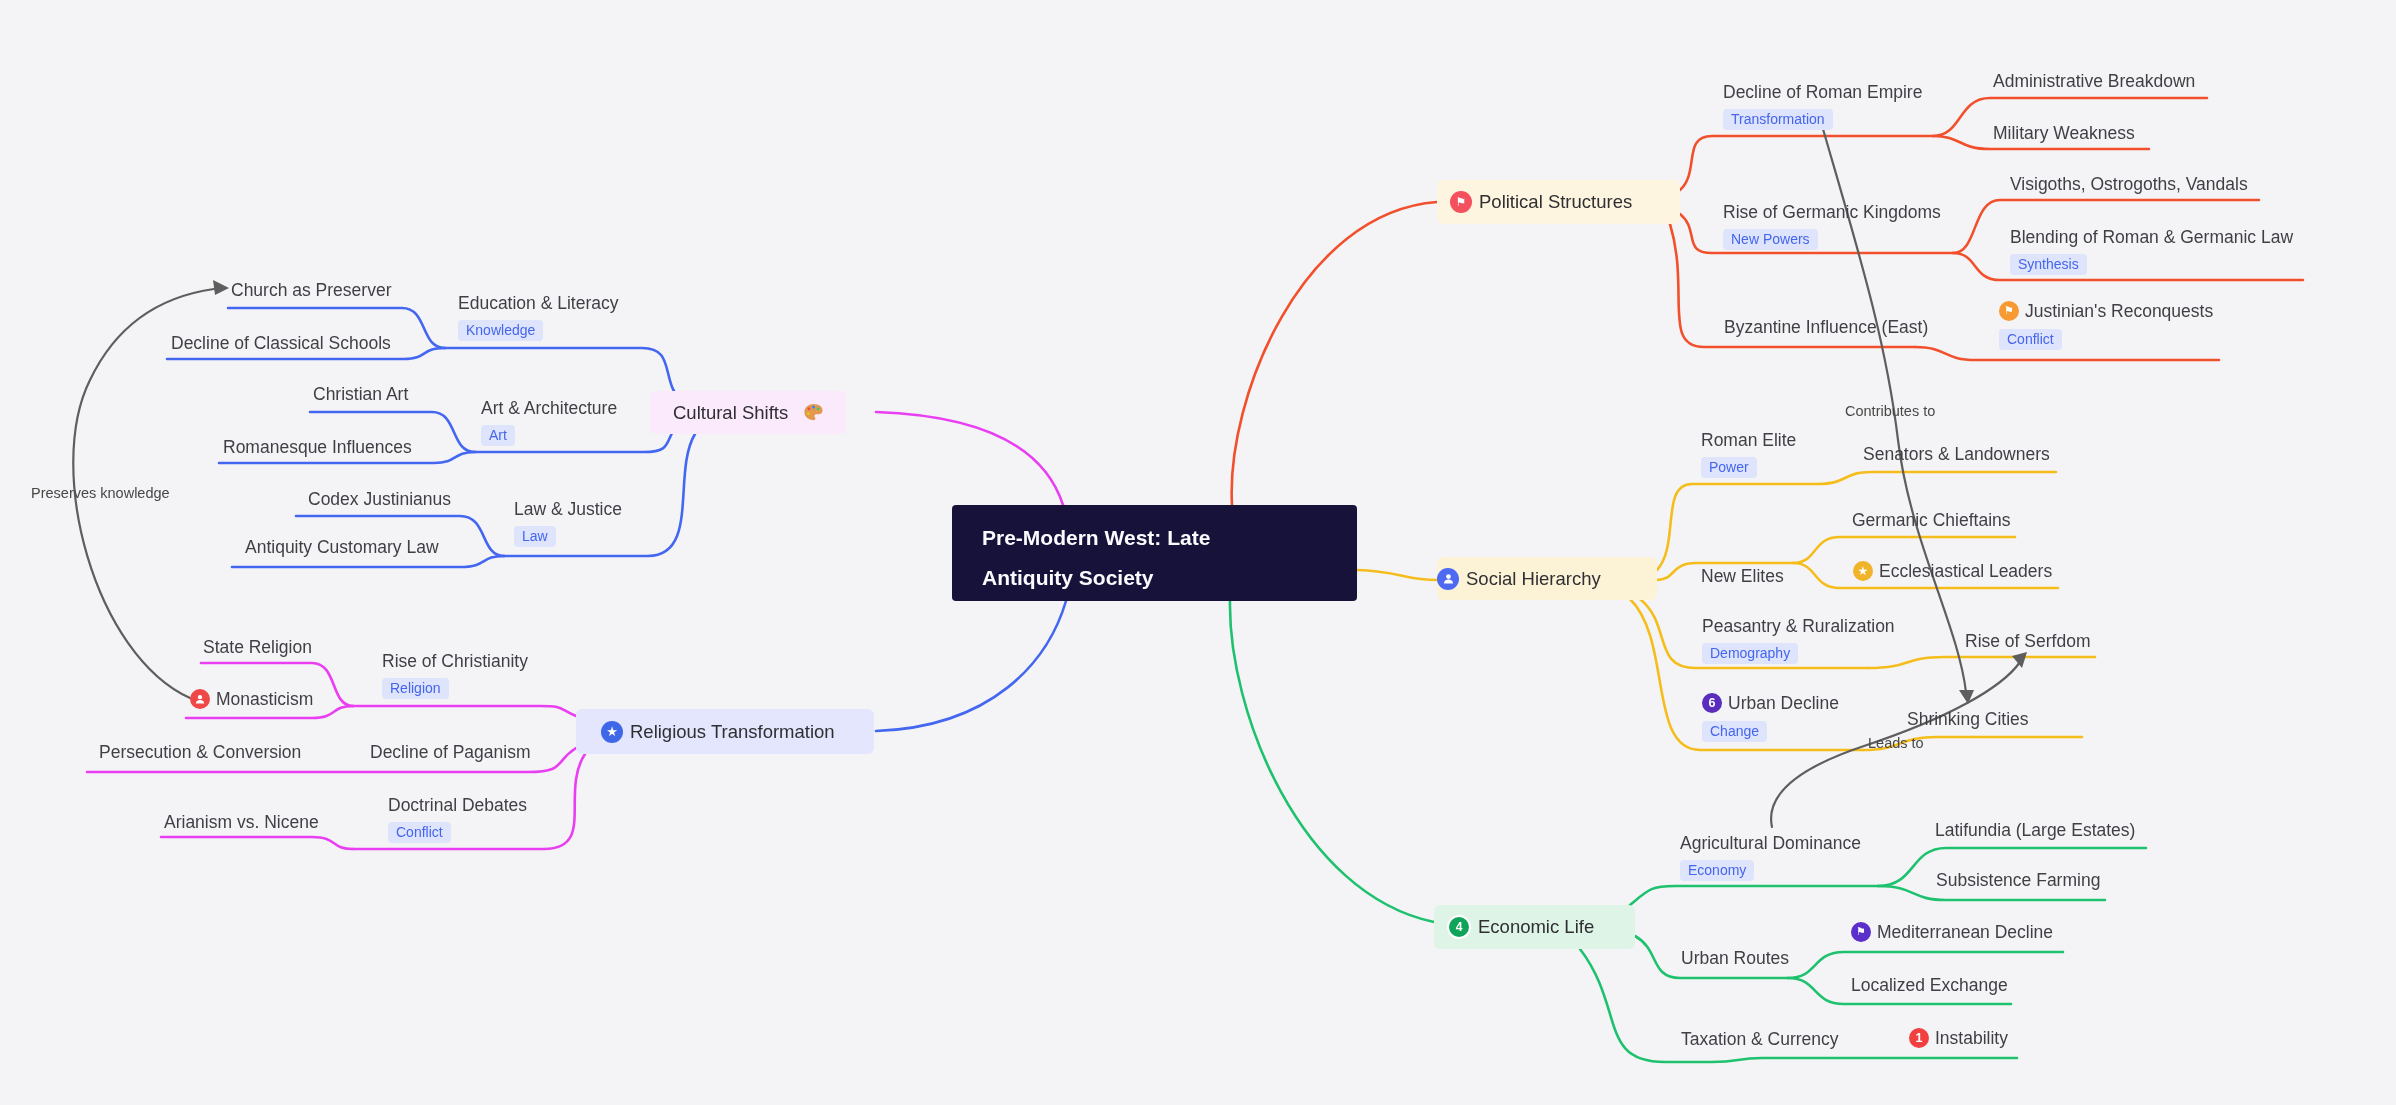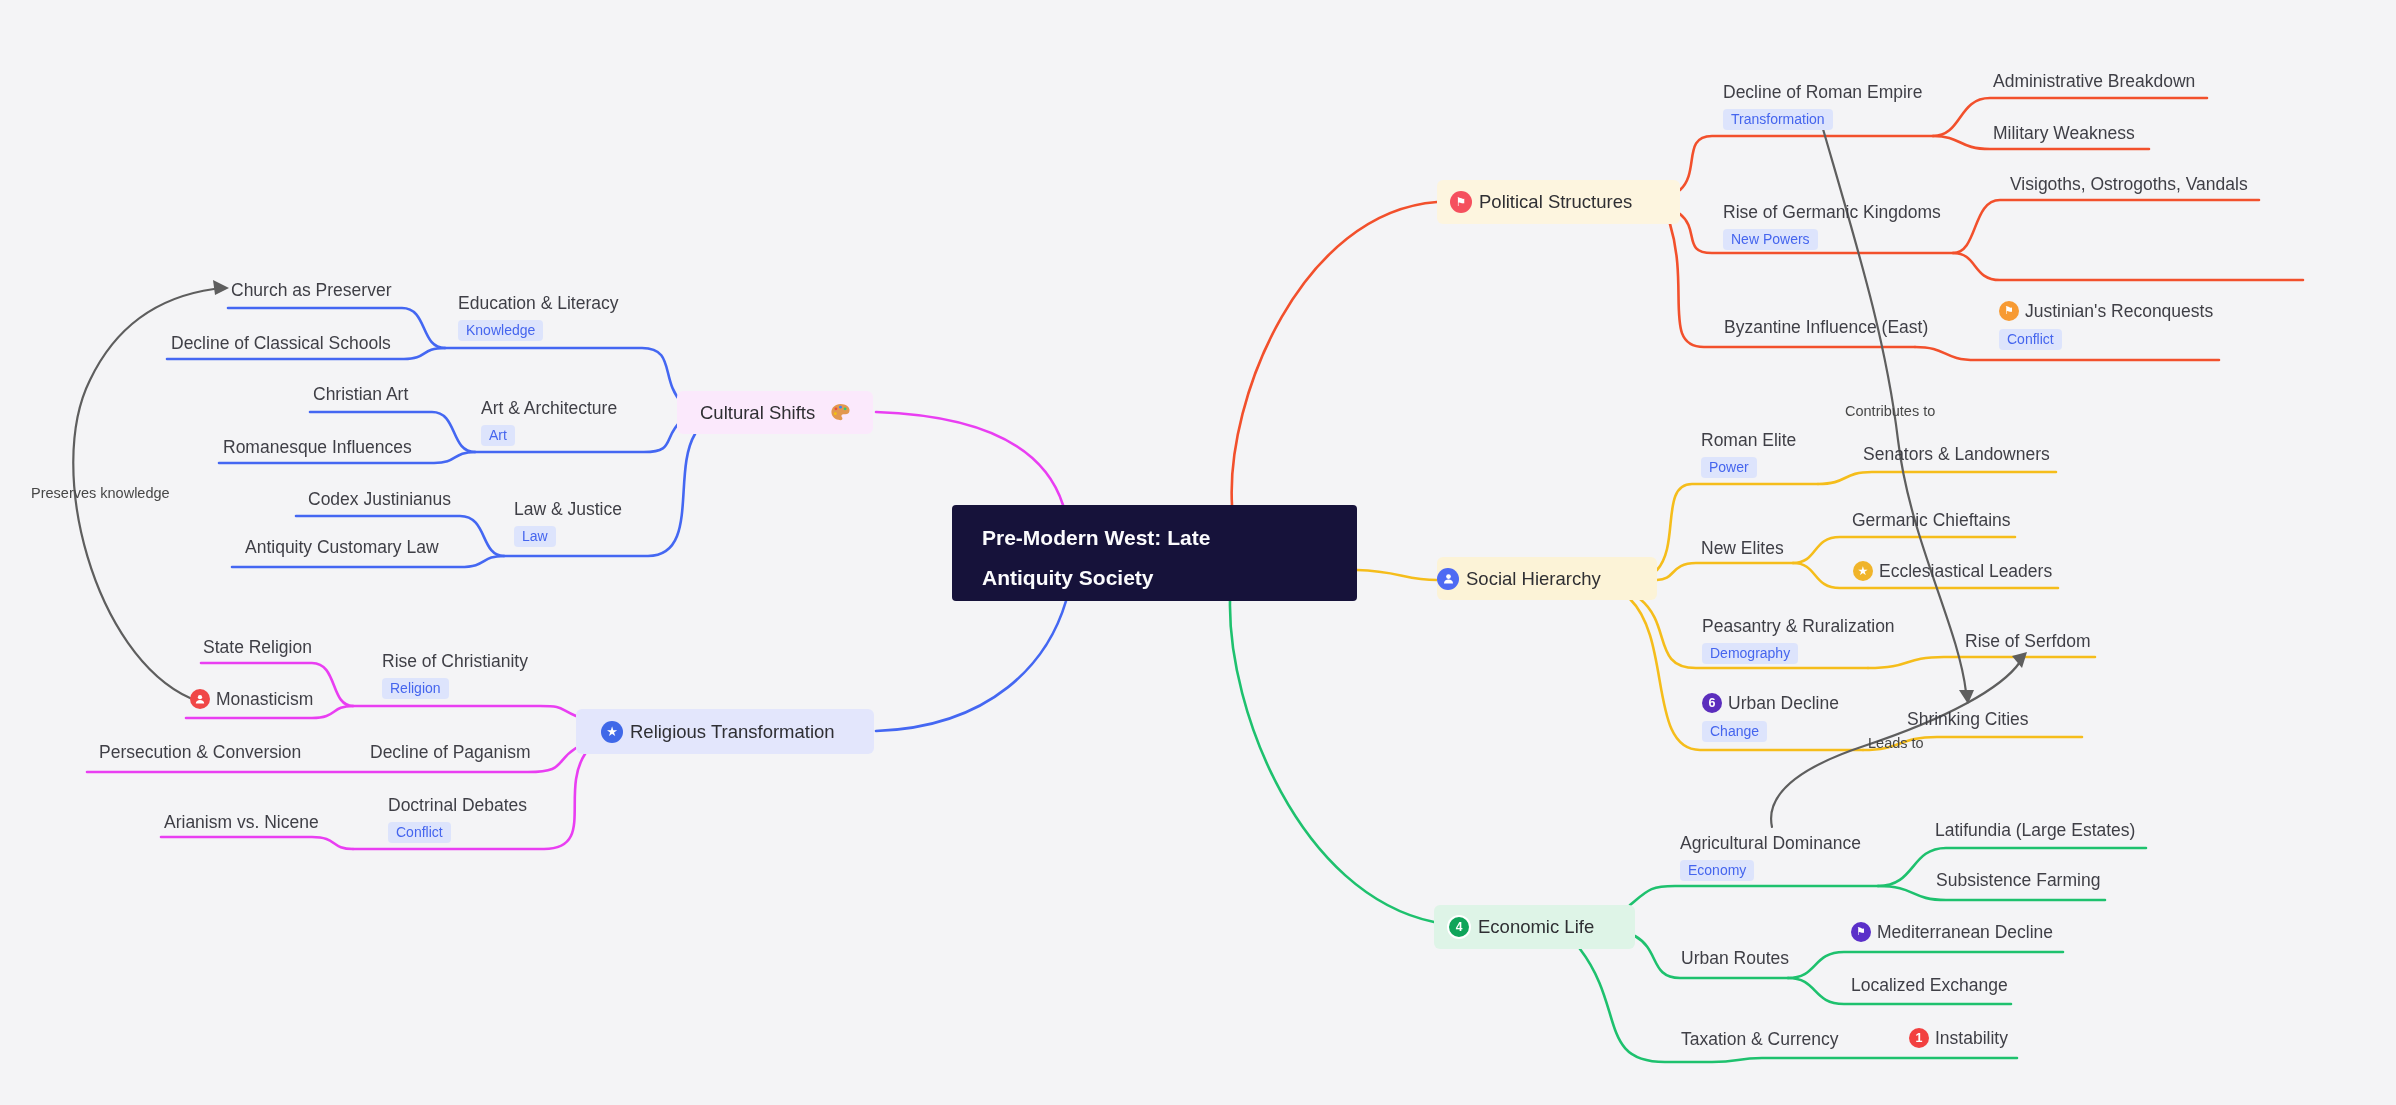--- a/index.html
+++ b/index.html
@@ -112,21 +112,21 @@
         </svg>
       </span>
     <span class="blbl">Social Hierarchy</span>
   </div>
 
   <div class="branch" style="left:1434px;top:905px;width:201px;height:44px;background:#def4e7;padding-left:13px;box-sizing:border-box">
     <span class="ci num" style="background:#0fa45a;border:2px solid #fff;width:20px;height:20px">4</span>
     <span class="blbl">Economic Life</span>
   </div>
 
-  <div class="branch" style="left:677px;top:391px;width:196px;height:43px;background:#fbe9fc;padding-left:23px;box-sizing:border-box;gap:15px">
+  <div class="branch" style="left:650px;top:391px;width:196px;height:43px;background:#fbe9fc;padding-left:23px;box-sizing:border-box;gap:15px">
     <span class="blbl">Cultural Shifts</span>
     <span style="display:inline-flex">
         <svg viewBox="0 0 22 22" width="21" height="21">
           <path d="M11 2C5.5 2 1.5 5.8 1.5 10.6 c0 4.8 4 8.4 9.5 8.4 1.2 0 2-.8 2-1.8 0-.5-.2-.9-.5-1.3 -.3-.4-.5-.8-.5-1.3 0-1 .8-1.8 1.8-1.8 h2.1 c3 0 4.6-1.7 4.6-4.2 C20.5 5 16.5 2 11 2z" fill="#e2984f"></path>
           <circle cx="6.2" cy="7.2" r="1.5" fill="#ef4d3c"></circle>
           <circle cx="11" cy="5.4" r="1.5" fill="#3b82f6"></circle>
           <circle cx="15.8" cy="7.2" r="1.5" fill="#2ecc71"></circle>
           <circle cx="5.6" cy="12.2" r="1.5" fill="#f1c40f"></circle>
         </svg>
       </span>
@@ -147,39 +147,43 @@
   <div class="topic" style="left:1993px;top:123px">
     <span class="lbl">Military Weakness</span>
   </div>
   <div class="topic" style="left:1723px;top:202px">
     <span class="lbl">Rise of Germanic Kingdoms</span>
     <span class="badge">New Powers</span>
   </div>
   <div class="topic" style="left:2010px;top:174px">
     <span class="lbl">Visigoths, Ostrogoths, Vandals</span>
   </div>
+  <div class="topic" style="left:2010px;top:227px">
+    <span class="lbl">Blending of Roman &amp; Germanic Law</span>
+    <span class="badge">Synthesis</span>
+  </div>
   <div class="topic" style="left:1724px;top:317px">
     <span class="lbl">Byzantine Influence (East)</span>
   </div>
   <div class="topic" style="left:1999px;top:300px">
     <span class="trow">
       <span class="ci" style="background:#f79a33">⚑</span>
       <span>Justinian's Reconquests</span>
     </span>
     <span class="badge">Conflict</span>
   </div>
 
   <div class="topic" style="left:1701px;top:430px">
     <span class="lbl">Roman Elite</span>
     <span class="badge">Power</span>
   </div>
   <div class="topic" style="left:1863px;top:444px">
     <span class="lbl">Senators &amp; Landowners</span>
   </div>
-  <div class="topic" style="left:1701px;top:538px">
+  <div class="topic" style="left:1701px;top:566px">
     <span class="lbl">New Elites</span>
   </div>
   <div class="topic" style="left:1852px;top:510px">
     <span class="lbl">Germanic Chieftains</span>
   </div>
   <div class="topic" style="left:1853px;top:560px">
     <span class="trow">
       <span class="ci" style="background:#f0b42a;font-size:12px">★</span>
       <span>Ecclesiastical Leaders</span>
     </span>

